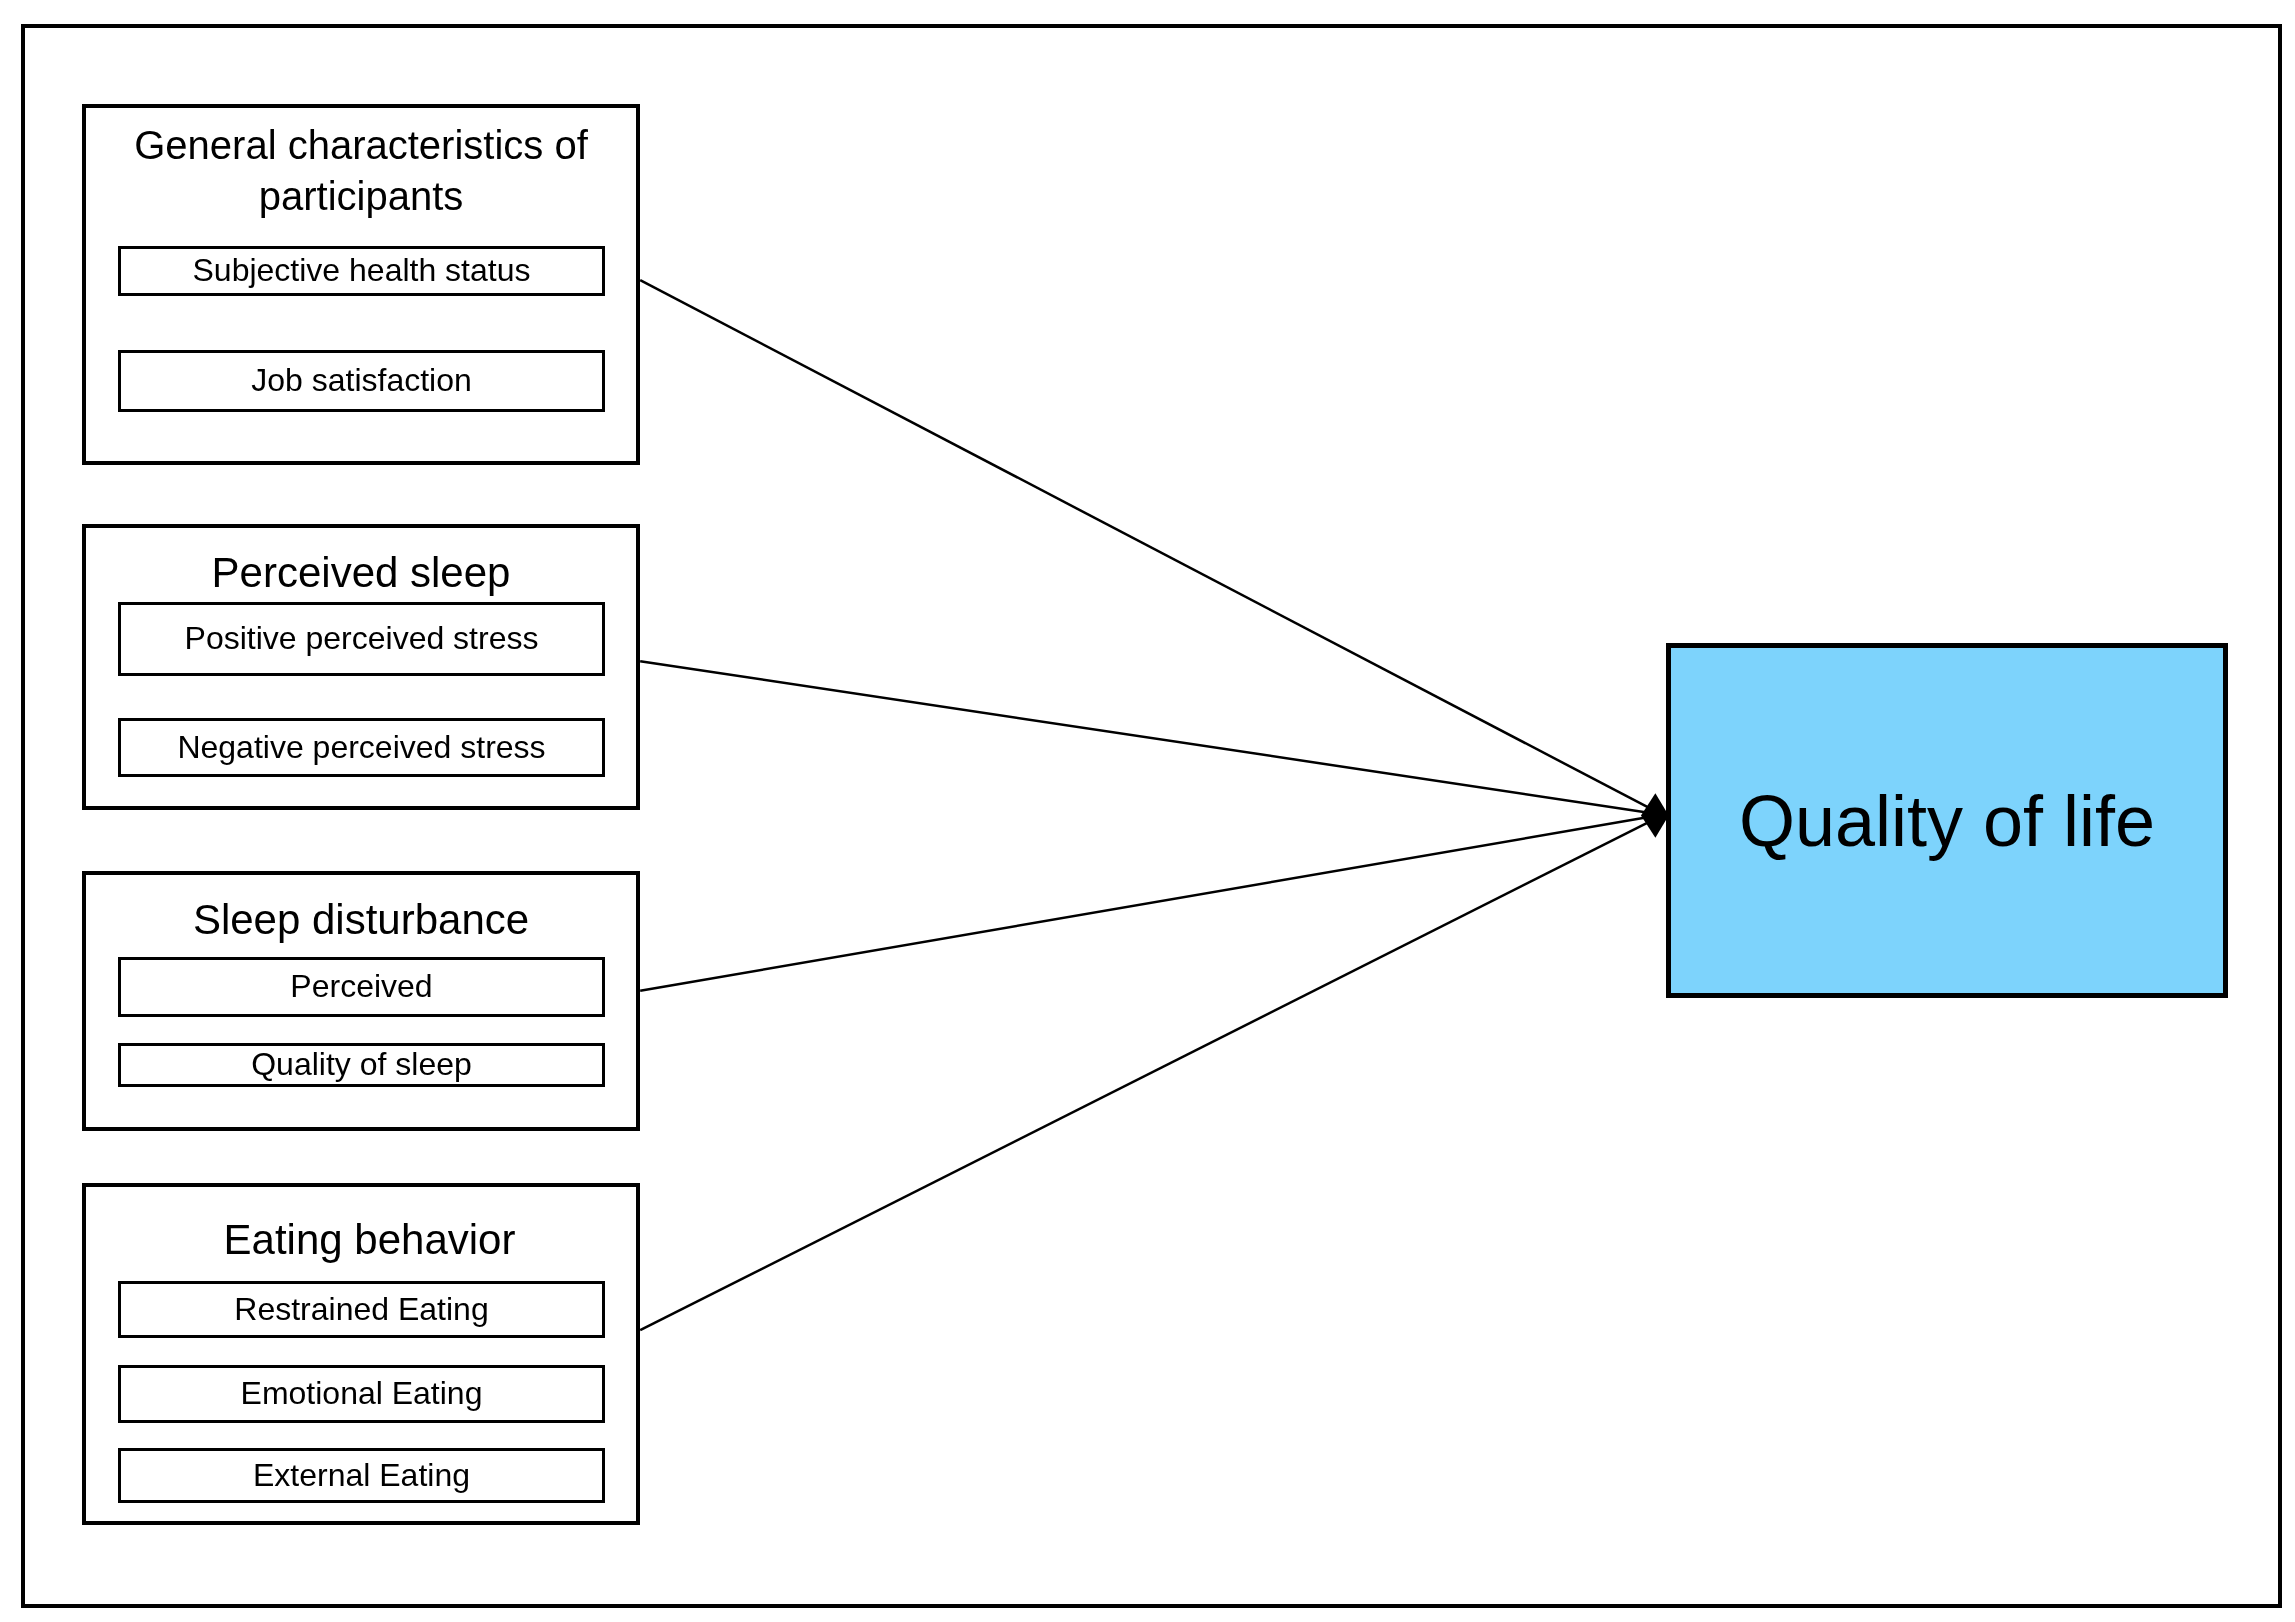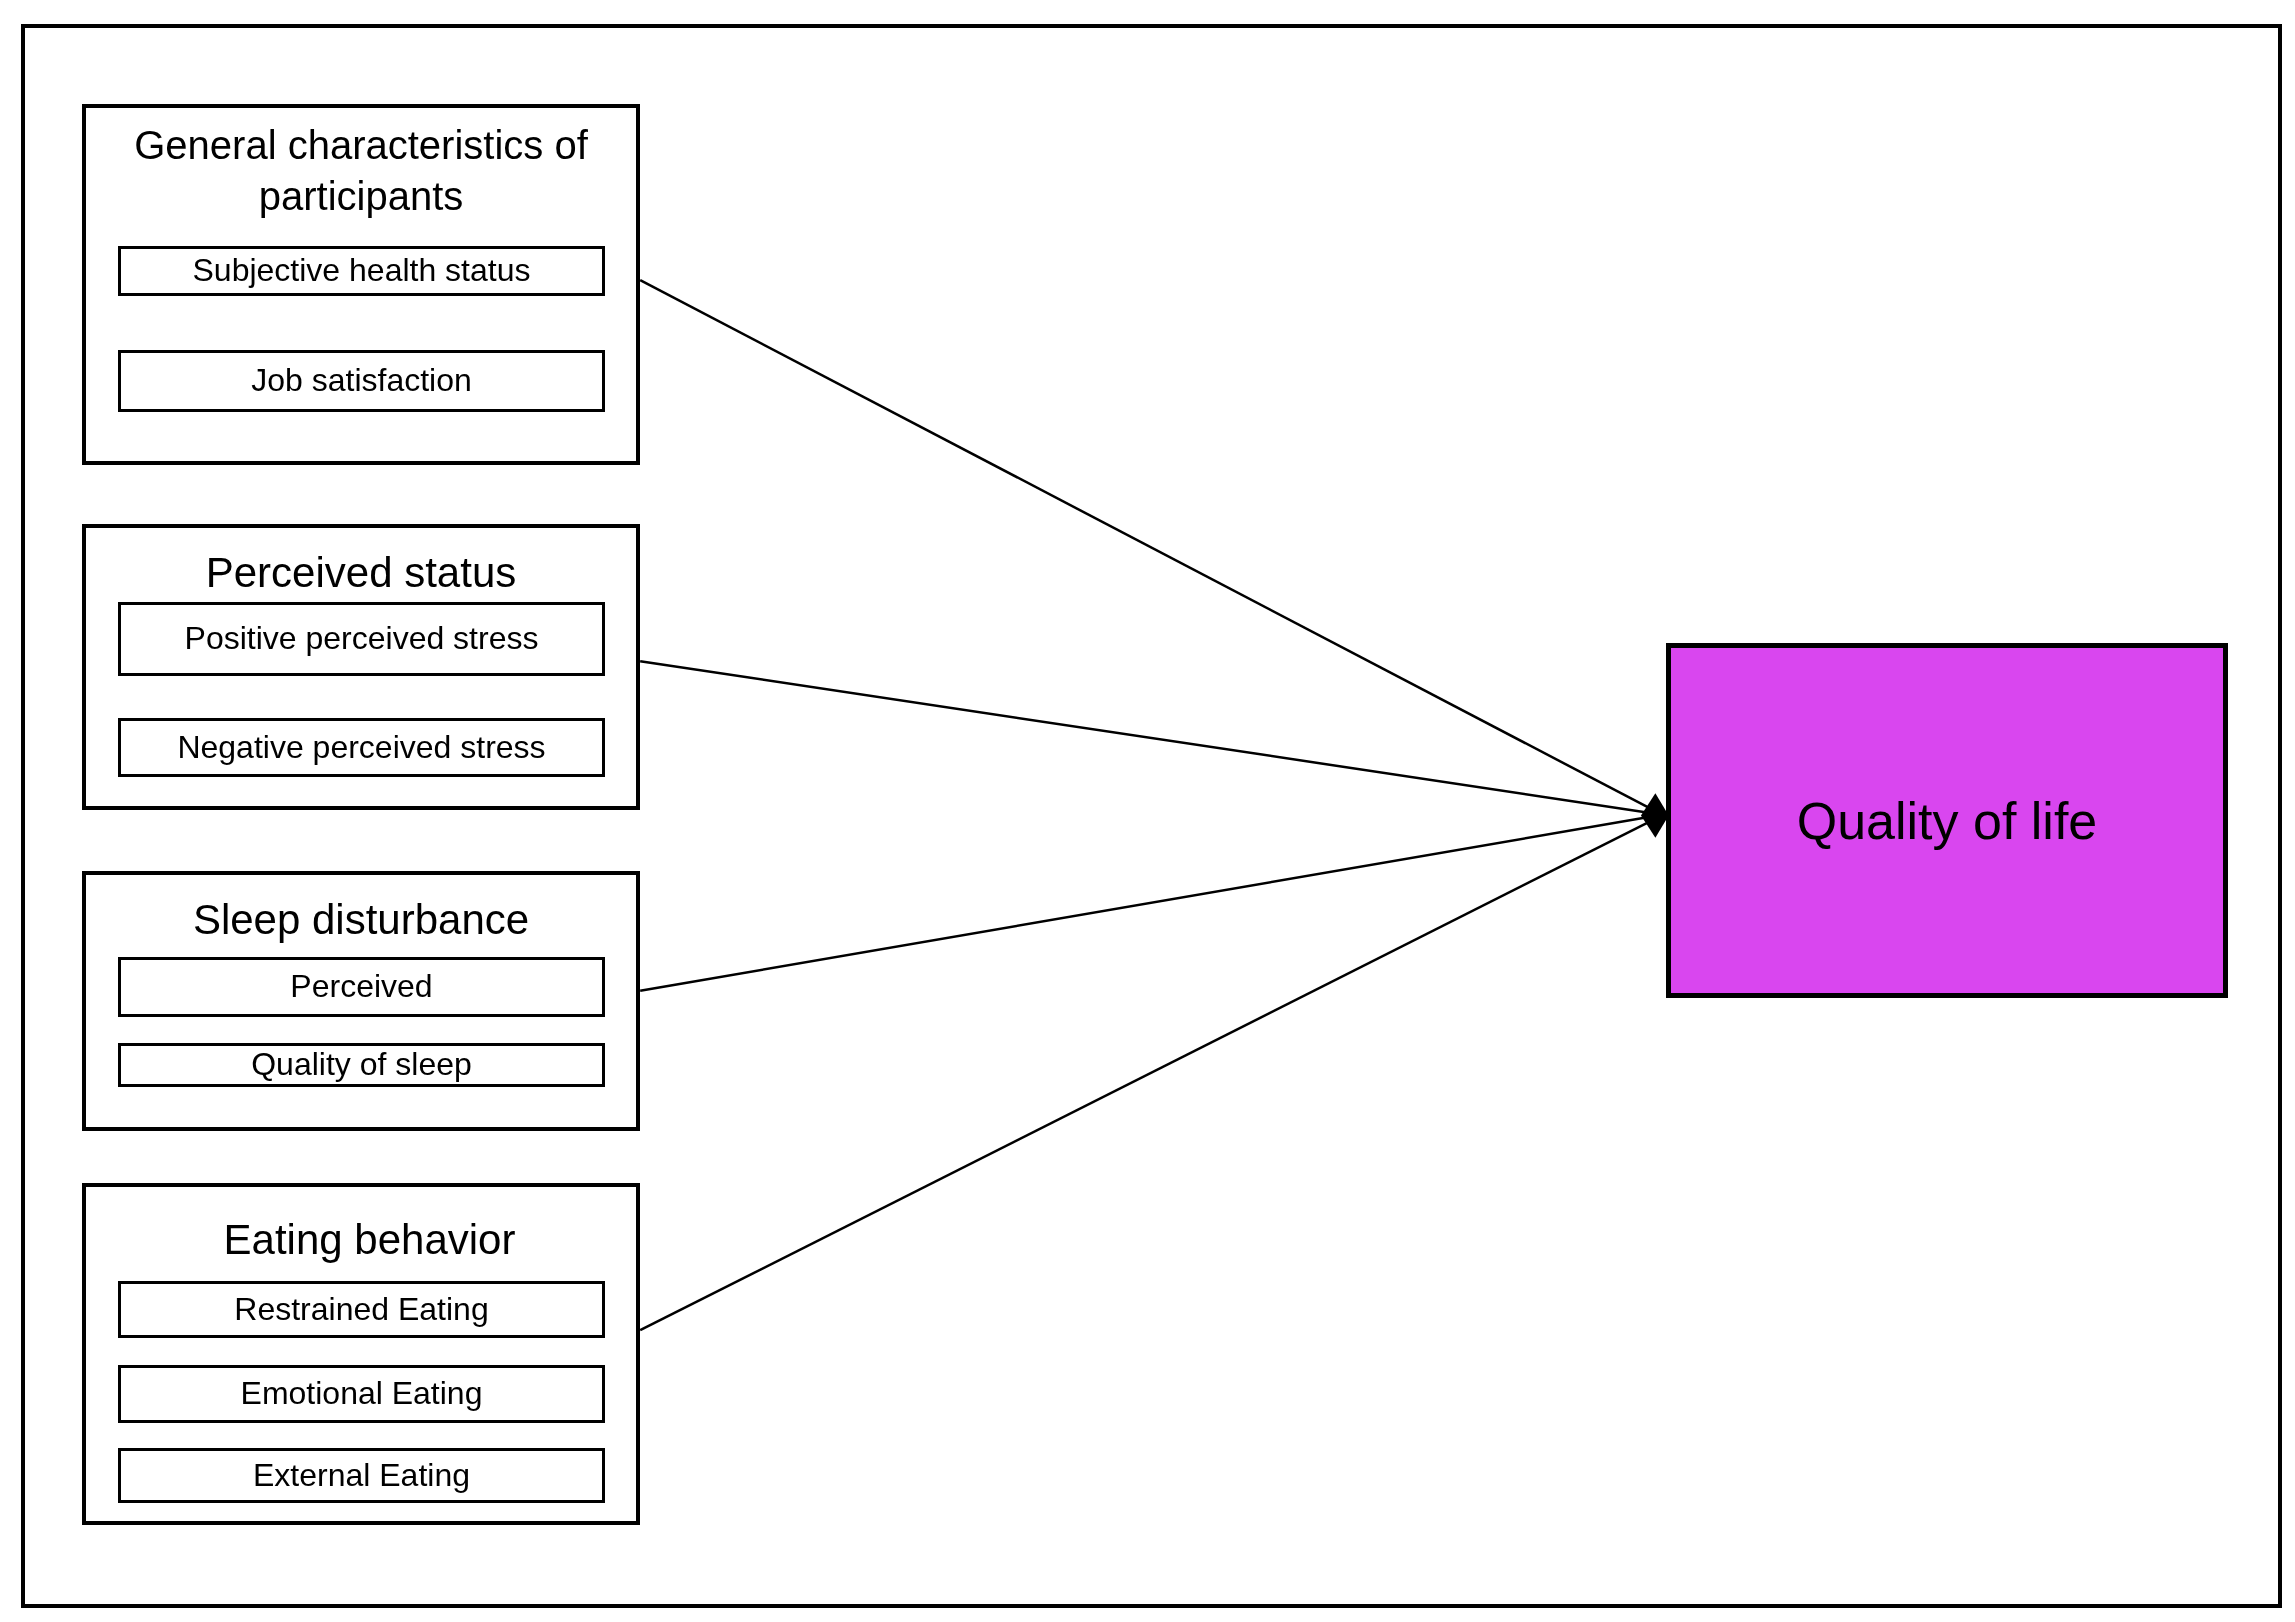--- a/index.html
+++ b/index.html
@@ -66,25 +66,25 @@
   .g3 .sub-box.s1 { top: 82px; height: 60px; }
   .g3 .sub-box.s2 { top: 168px; height: 44px; }
   .g4 .sub-box.s1 { top: 94px; height: 57px; }
   .g4 .sub-box.s2 { top: 178px; height: 58px; }
   .g4 .sub-box.s3 { top: 261px; height: 55px; }
   .outcome-box {
     position: absolute;
     left: 1666px; top: 643px;
     width: 562px; height: 355px;
     border: 5.5px solid #000000;
-    background: #d946ef;
+    background: #7dd3fc;
     display: flex;
     align-items: center;
     justify-content: center;
-    font-size: 52px;
+    font-size: 72px;
     text-align: center;
   }
   .connector-svg {
     position: absolute;
     left: 0; top: 0;
     width: 100%; height: 100%;
     pointer-events: none;
   }
 </style>
 </head>
@@ -105,21 +105,21 @@
     <div class="group-title">General characteristics of participants</div>
     <div class="sub-box s1">
       <span>Subjective health status</span>
     </div>
     <div class="sub-box s2">
       <span>Job satisfaction</span>
     </div>
   </div>
 
   <div class="group-box g2">
-    <div class="group-title">Perceived status</div>
+    <div class="group-title">Perceived sleep</div>
     <div class="sub-box s1">
       <span>Positive perceived stress</span>
     </div>
     <div class="sub-box s2">
       <span>Negative perceived stress</span>
     </div>
   </div>
 
   <div class="group-box g3">
     <div class="group-title">Sleep disturbance</div>

